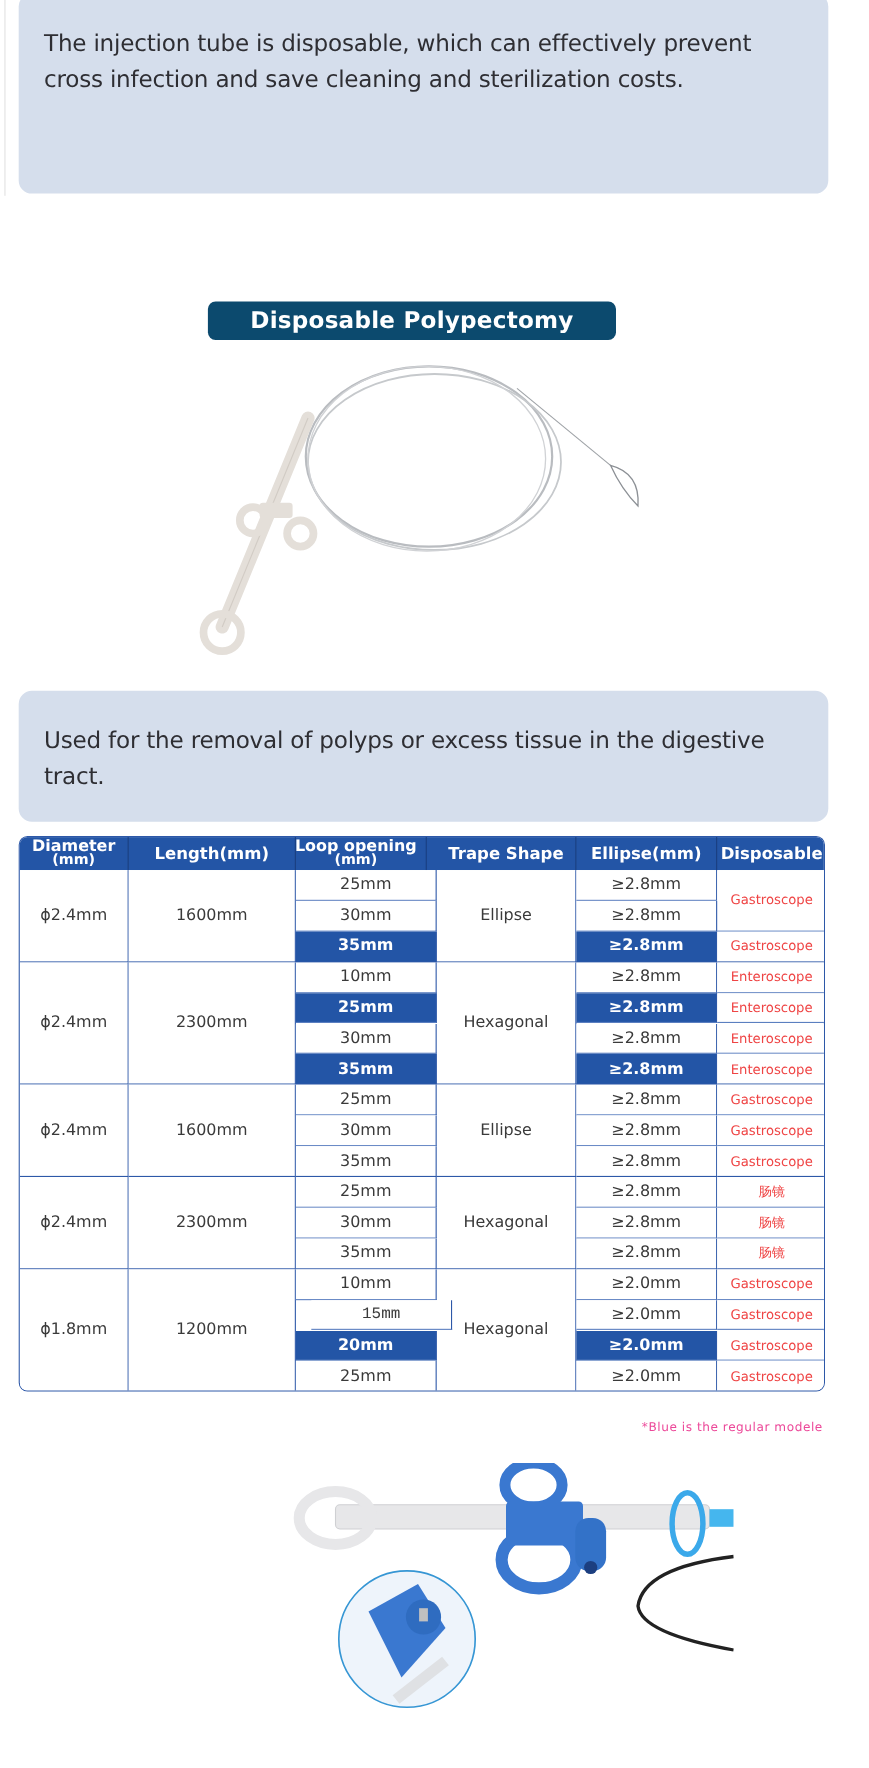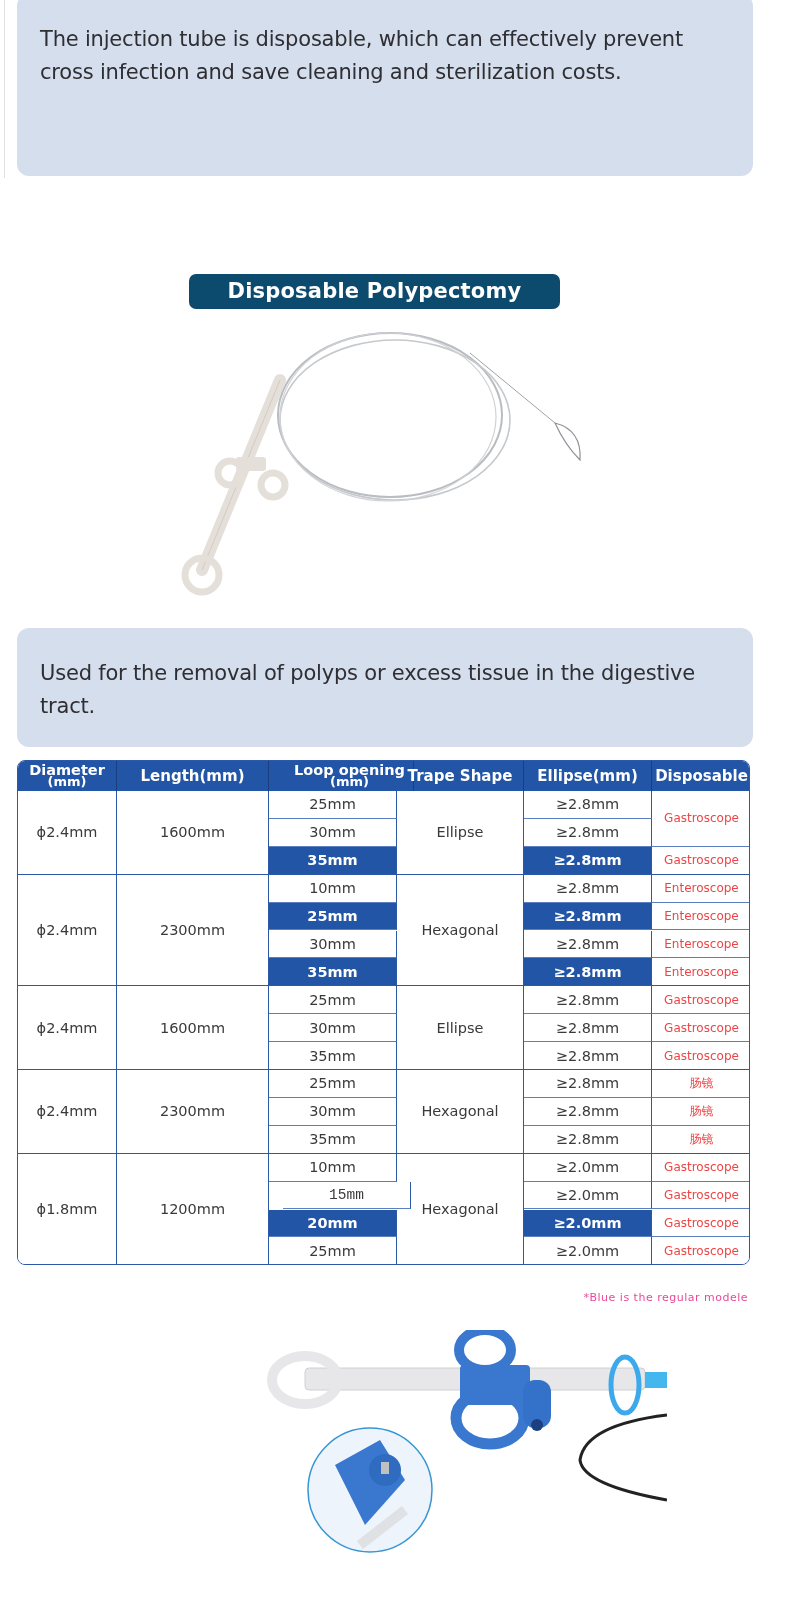--- a/index.html
+++ b/index.html
@@ -95,21 +95,21 @@
   <p>Used for the removal of polyps or excess tissue in the digestive tract.</p>
 </div>
 
 <div class="spec-table">
   <div class="th-row">
     <div class="th" style="left:0;width:99px;">
       <span>Diameter</span>
       <span class="sub">(mm)</span>
     </div>
     <div class="th single" style="left:99px;width:152px;">Length(mm)</div>
-    <div class="th" style="left:268px;width:128px;">
+    <div class="th" style="left:242px;width:128px;">
       <span>Loop opening</span>
       <span class="sub">(mm)</span>
     </div>
     <div class="th single" style="left:379px;width:127px;">Trape Shape</div>
     <div class="th single" style="left:506px;width:128px;">Ellipse(mm)</div>
     <div class="th single" style="left:634px;width:99px;border-right:none;">Disposable</div>
   </div>
 
   <div id="table-body">
       <div class="cell " style="left: 0px; width: 99px; top: 30px; height: 83.7px;">ϕ2.4mm</div>

